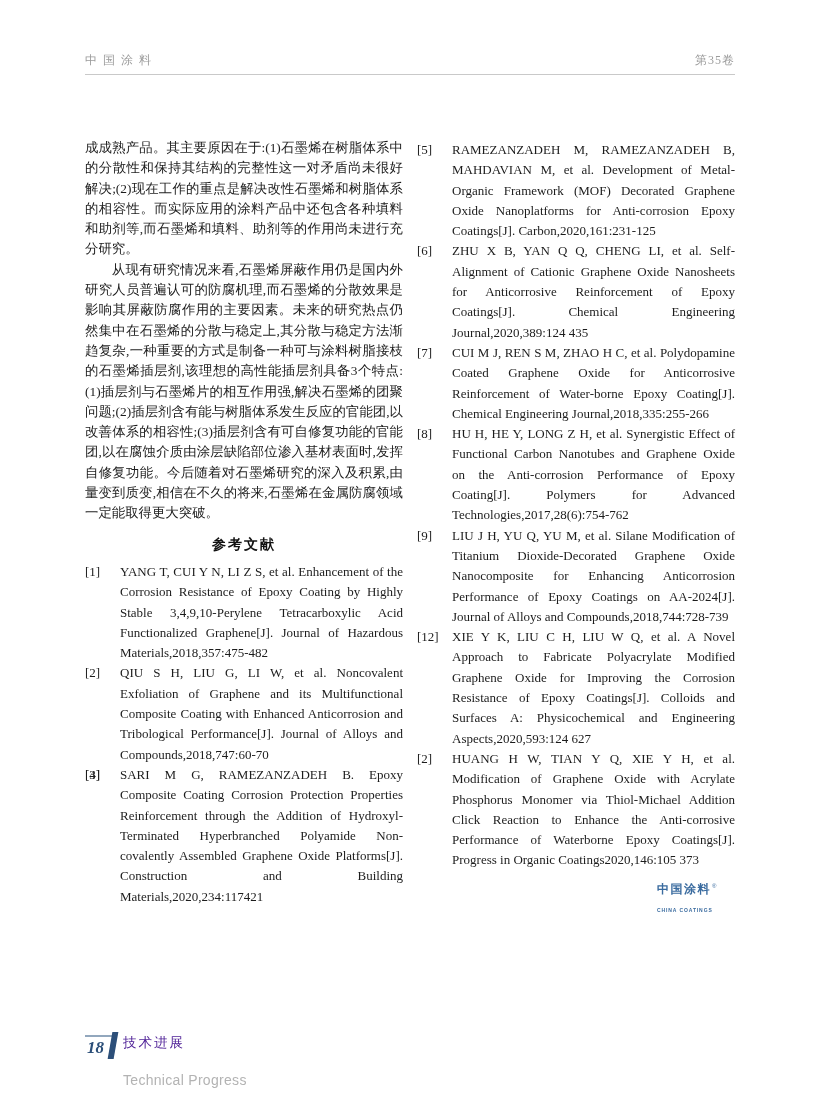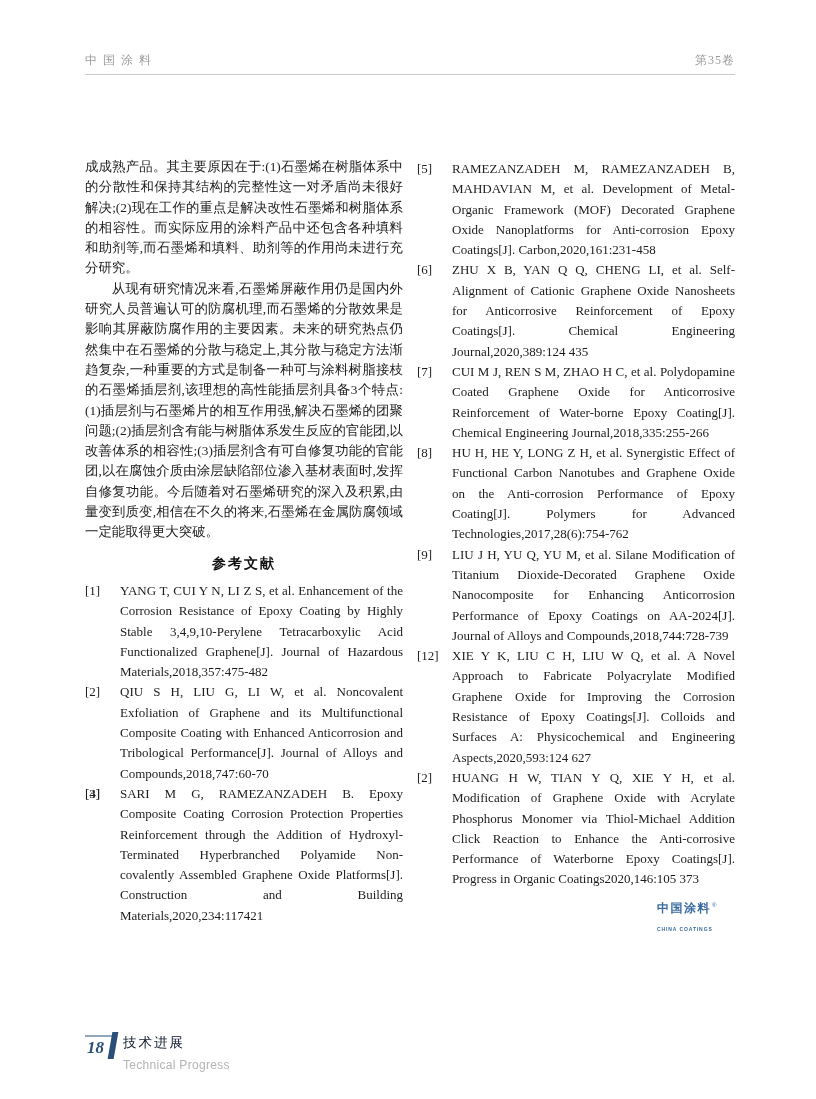--- a/index.html
+++ b/index.html
@@ -18,21 +18,20 @@
     border-bottom: 1px solid #c9c9c9;
     font-size: 12px; color: #9b9b9b;
   }
   .journal-name { letter-spacing: 6px; }
   .volume-label { letter-spacing: 1px; }
 
   .col {
     position: absolute; top: 138px; width: 318px;
     font-size: 13.4px; line-height: 20.3px;
     text-align: justify;
-    margin-top: 19px;
   }
   .col-left  { left: 85px; }
   .col-right { left: 417px; top: 140px; }
 
   .para { text-align: justify; color: #1c1c1c; }
   .para.indent { text-indent: 2em; }
 
   .refs-heading {
     text-align: center; font-weight: bold; font-size: 14px;
     margin: 11px 0 7px 0; letter-spacing: 2px; color: #111; font-family: Liberation Serif, serif;
@@ -65,22 +64,22 @@
     font-style: italic; font-weight: bold;
     font-size: 17px; color: #2c4f79;
     border-top: 2px solid #92a7bd;
     padding: 1px 8px 0 2px; margin-top: 3px;
   }
   .footer-bar {
     width: 6px; height: 27px; background: #2c4f79;
     transform: skewX(-10deg);
     margin: 0 7px 0 -2px;
   }
-  .footer-section-cn { font-size: 13.5px; color: #0f172a; letter-spacing: 2px; padding-top: 2px; }
-  .footer-section-en { font-size: 12px; color: #b3b3b3; letter-spacing: 0.3px; margin-top: 6px; }
+  .footer-section-cn { font-size: 13.5px; color: #4c1d95; letter-spacing: 2px; padding-top: 2px; }
+  .footer-section-en { font-size: 14px; color: #b3b3b3; letter-spacing: 0.3px; margin-top: 20px; }
 </style>
 </head>
 <body>
 
 <div class="page-header">
   <span class="journal-name">中国涂料</span>
   <span class="volume-label">第35卷</span>
 </div>
 
 <div class="col col-left">
@@ -102,21 +101,21 @@
   </div>
   <div class="ref-item">
     <span class="ref-num">[4]</span>
     <span>SARI M G, RAMEZANZADEH B. Epoxy Composite Coating Corrosion Protection Properties Reinforcement through the Addition of Hydroxyl-Terminated Hyperbranched Polyamide Non-covalently Assembled Graphene Oxide Platforms[J]. Construction and Building Materials,2020,234:117421</span>
   </div>
 </div>
 
 <div class="col col-right">
   <div class="ref-item">
     <span class="ref-num">[5]</span>
-    <span>RAMEZANZADEH M, RAMEZANZADEH B, MAHDAVIAN M, et al. Development of Metal-Organic Framework (MOF) Decorated Graphene Oxide Nanoplatforms for Anti-corrosion Epoxy Coatings[J]. Carbon,2020,161:231-458</span>
+    <span>RAMEZANZADEH M, RAMEZANZADEH B, MAHDAVIAN M, et al. Development of Metal-Organic Framework (MOF) Decorated Graphene Oxide Nanoplatforms for Anti-corrosion Epoxy Coatings[J]. Carbon,2020,161:231-125</span>
   </div>
   <div class="ref-item">
     <span class="ref-num">[6]</span>
     <span>ZHU X B, YAN Q Q, CHENG LI, et al. Self-Alignment of Cationic Graphene Oxide Nanosheets for Anticorrosive Reinforcement of Epoxy Coatings[J]. Chemical Engineering Journal,2020,389:124 435</span>
   </div>
   <div class="ref-item">
     <span class="ref-num">[7]</span>
     <span>CUI M J, REN S M, ZHAO H C, et al. Polydopamine Coated Graphene Oxide for Anticorrosive Reinforcement of Water-borne Epoxy Coating[J]. Chemical Engineering Journal,2018,335:255-266</span>
   </div>
   <div class="ref-item">

